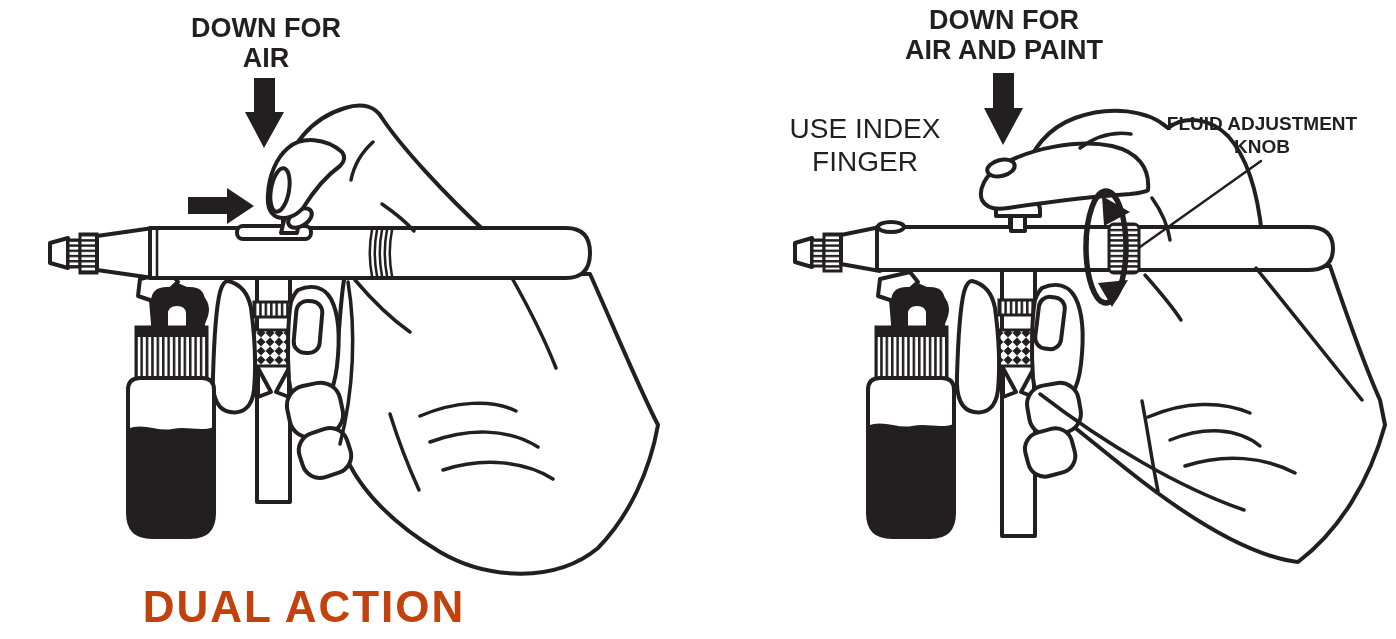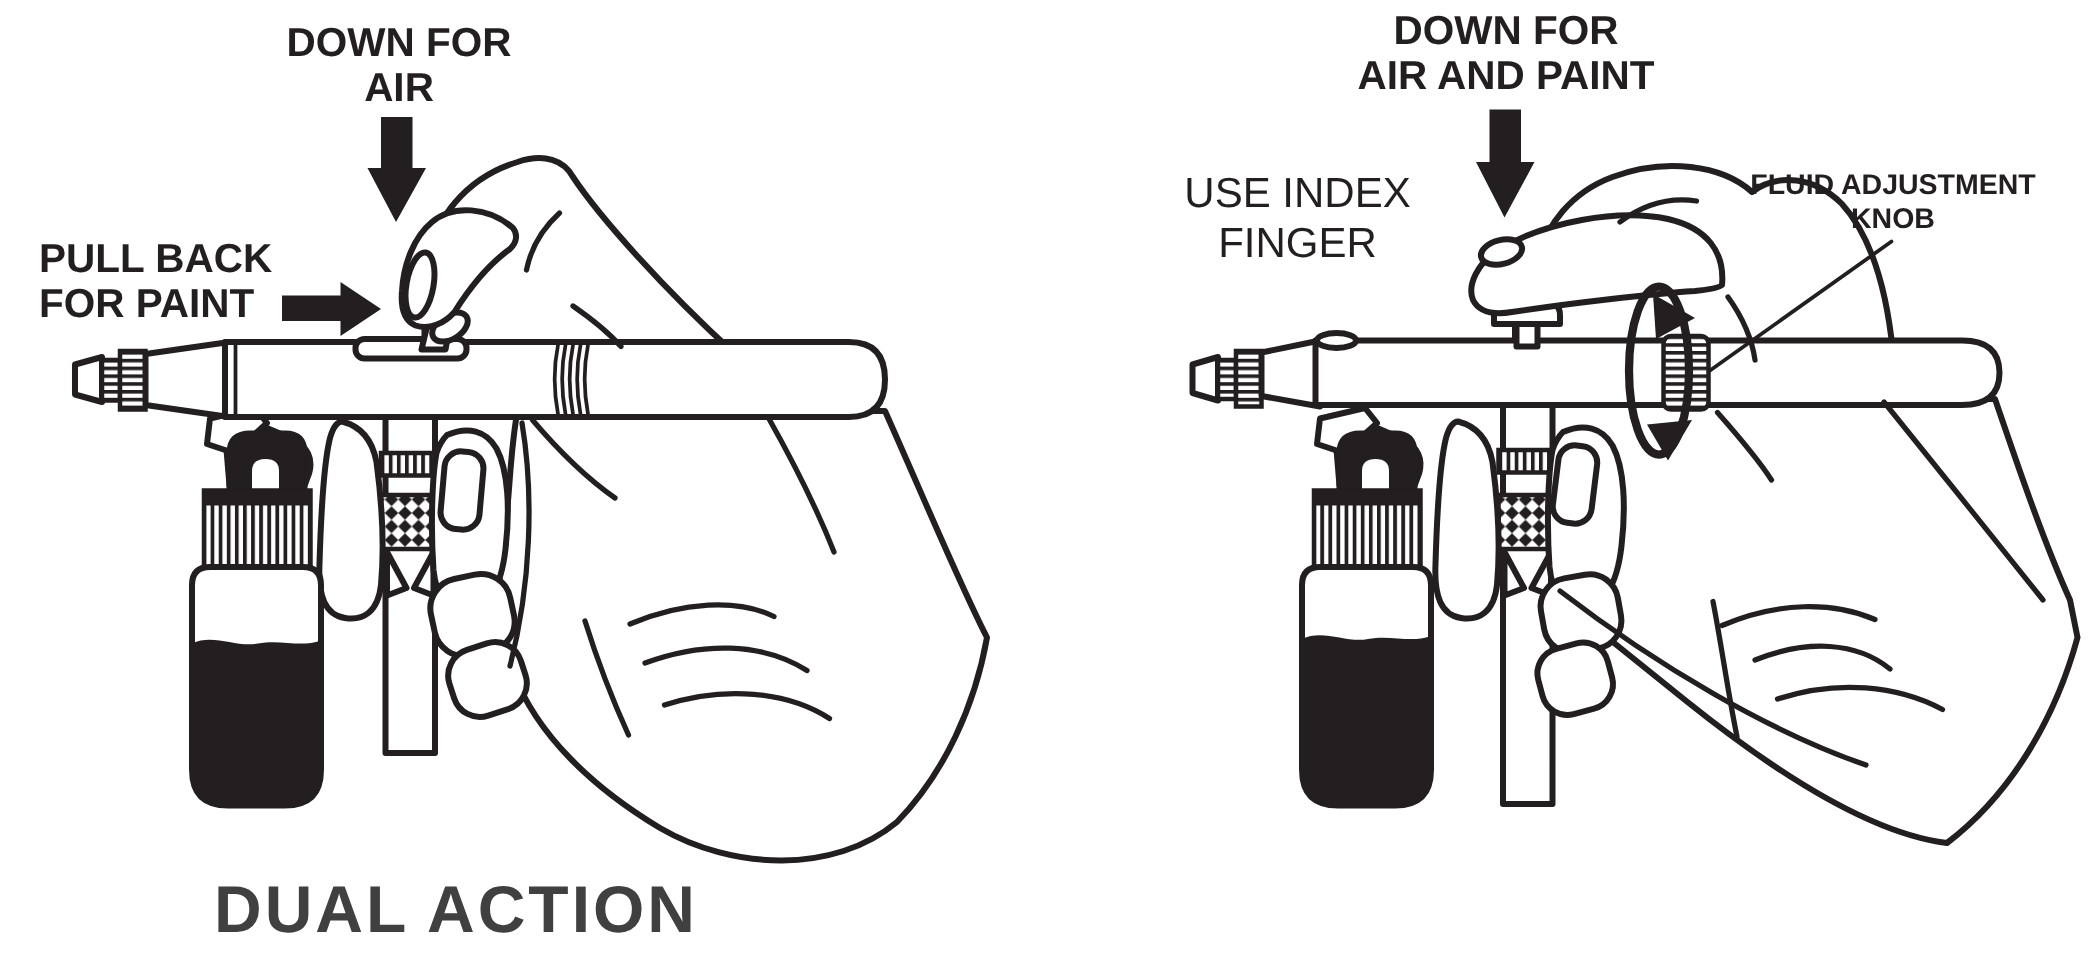--- a/index.html
+++ b/index.html
@@ -9,21 +9,21 @@
   }
   .lbl{
     position:absolute;font-weight:bold;font-size:27px;line-height:30px;
     text-align:center;white-space:pre-line;color:#231f20;letter-spacing:0px;
   }
   .lbl-left{text-align:left;}
   .lbl-normal{font-weight:normal;font-size:28px;line-height:33px;}
   .lbl-small{font-size:19px;line-height:23px;}
   .caption{
     position:absolute;font-weight:bold;font-size:44px;line-height:46px;
-    text-align:center;letter-spacing:2px;color:#404040;white-space:pre;
+    text-align:center;letter-spacing:2px;color:#c2410c;white-space:pre;
   }
   svg{position:absolute;left:0;top:0;}
   .f{fill:#ffffff;stroke:#231f20;stroke-width:4;stroke-linecap:round;stroke-linejoin:round;}
   .k{fill:#231f20;stroke:none;}
   .kp{fill:#231f20;stroke:#231f20;stroke-width:2;stroke-linejoin:round;}
   .crease{fill:none;stroke:#231f20;stroke-width:3.5;stroke-linecap:round;}
   .thin{fill:none;stroke:#231f20;stroke-width:2.5;stroke-linecap:round;}
   .knurl{fill:url(#hstripe);stroke:#231f20;stroke-width:3;}
   .vstr{fill:url(#vstripe);stroke:#231f20;stroke-width:3;}
   .hatch{fill:url(#xhatch);stroke:#231f20;stroke-width:3;}
@@ -201,22 +201,20 @@
 
       <line class="thin" x1="1261" y1="161" x2="1140" y2="247"></line>
 
       <polygon class="k" points="993,73 1014,73 1014,108 1023,108 1003,145 984,108 993,108"></polygon>
     </g>
   </svg>
 
   <div class="lbl" style="left:166px;top:13px;width:200px;">DOWN FOR
 AIR</div>
 
-  <div class="lbl lbl-left" style="left:26px;top:157px;width:190px;">PULL BACK
-FOR PAINT</div>
 
   <div class="lbl" style="left:884px;top:5px;width:240px;">DOWN FOR
 AIR AND PAINT</div>
 
   <div class="lbl lbl-normal" style="left:775px;top:112px;width:180px;">USE INDEX
 FINGER</div>
 
   <div class="lbl lbl-small" style="left:1150px;top:112px;width:224px;">FLUID ADJUSTMENT
 KNOB</div>
 

